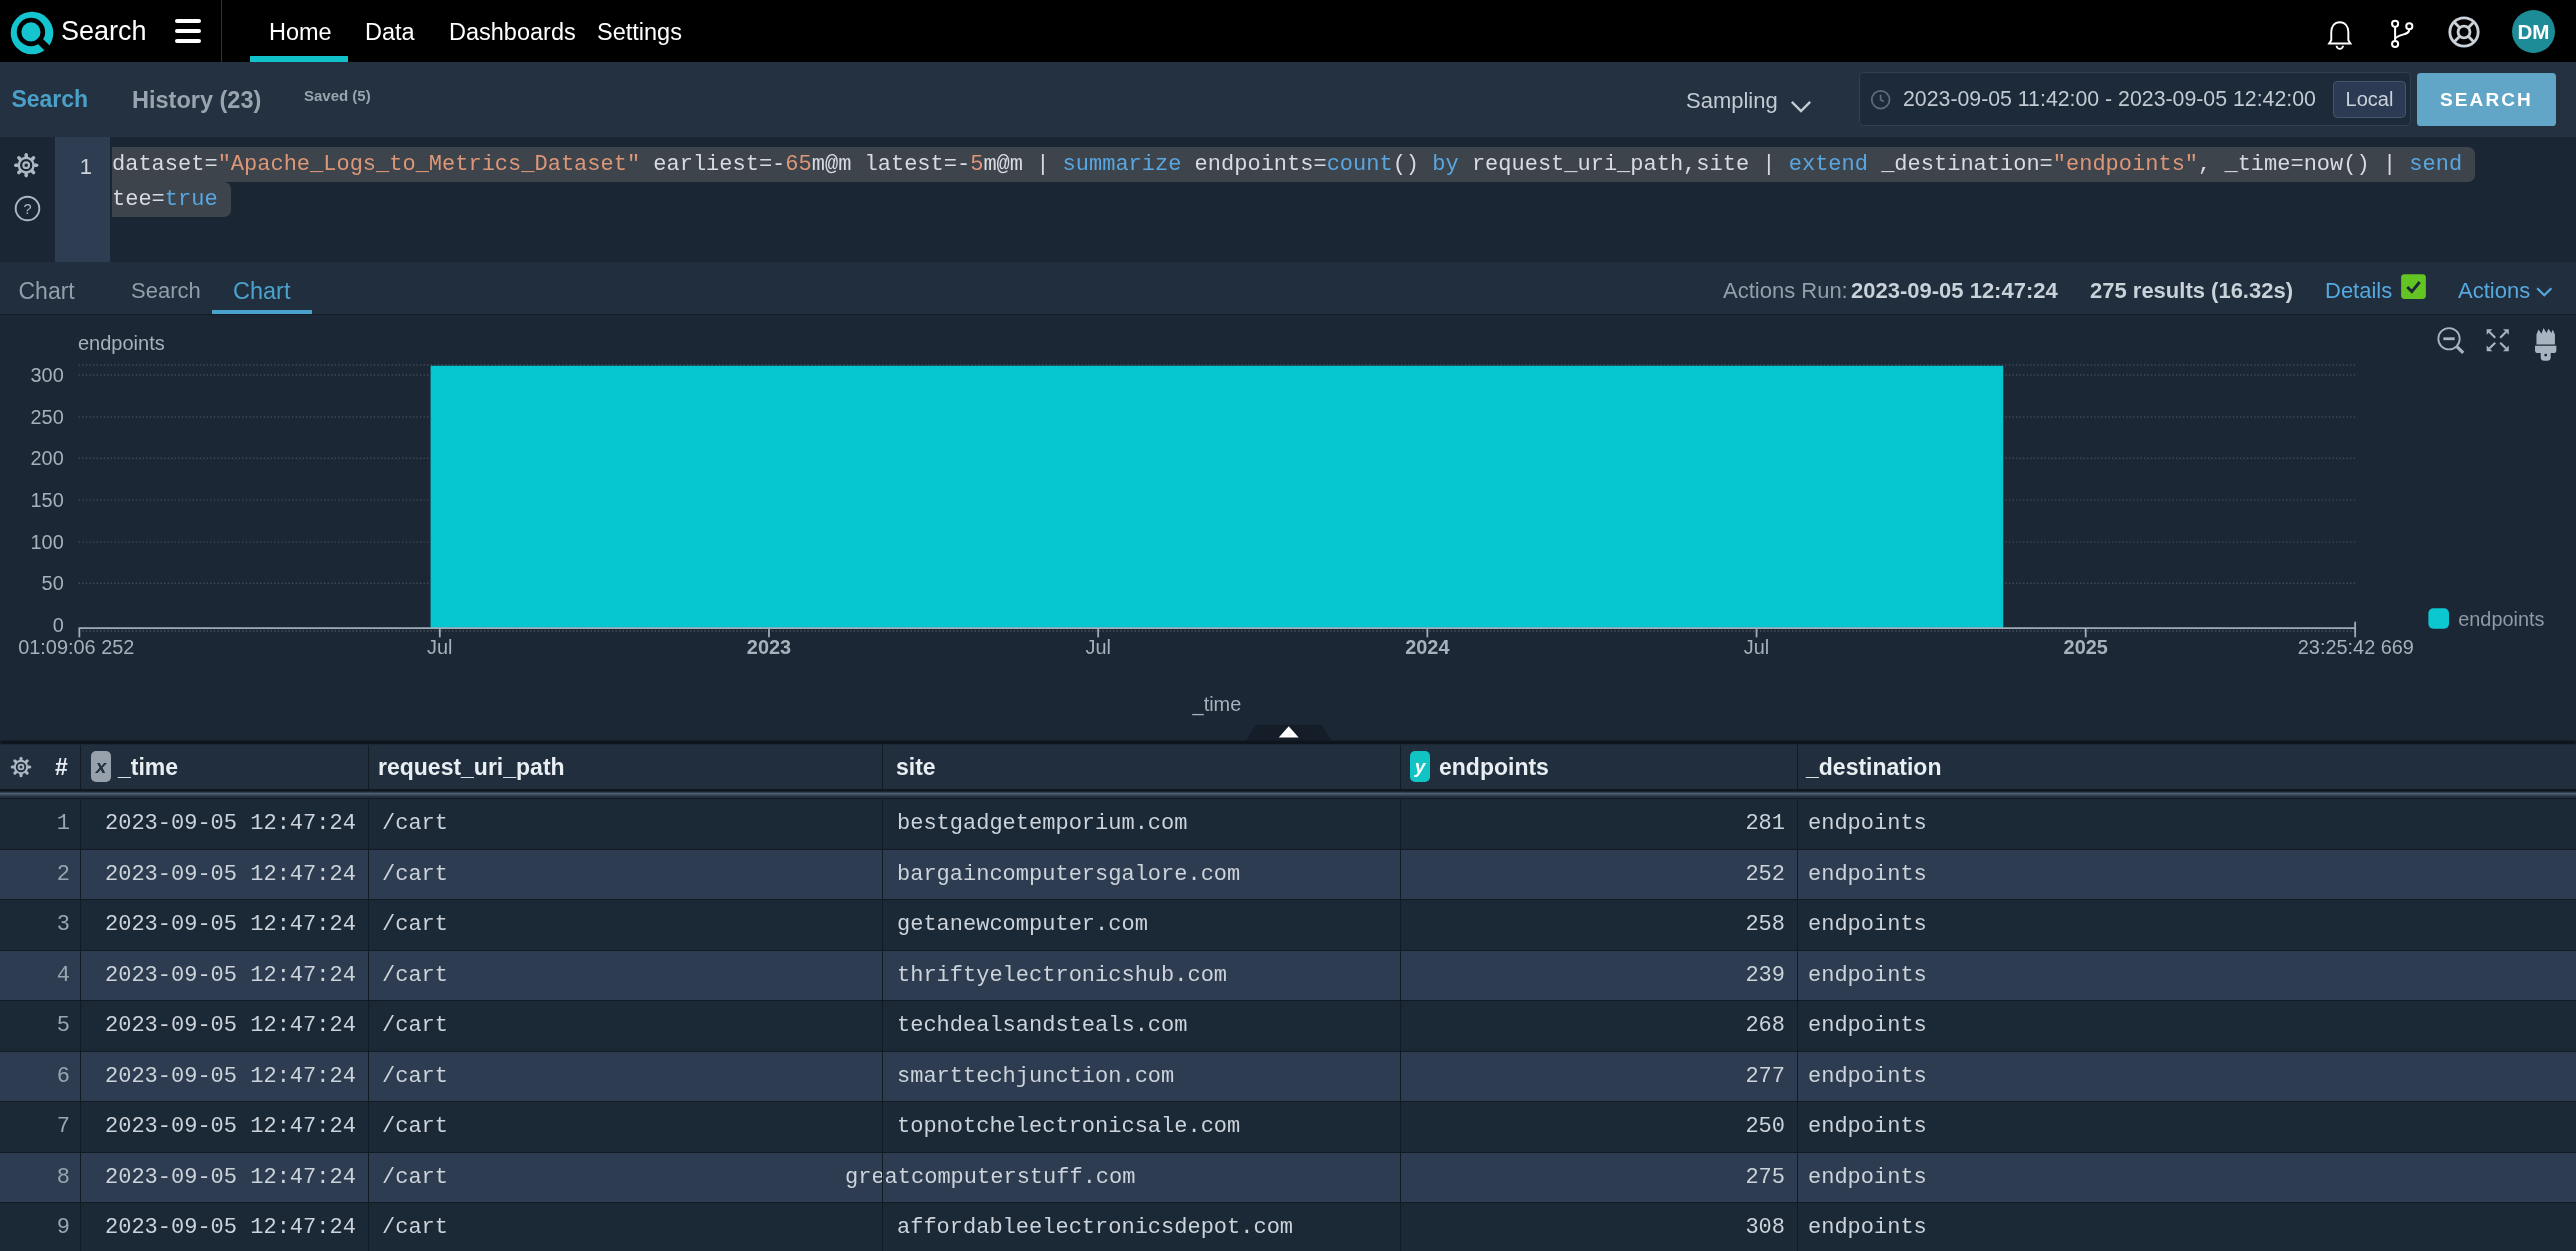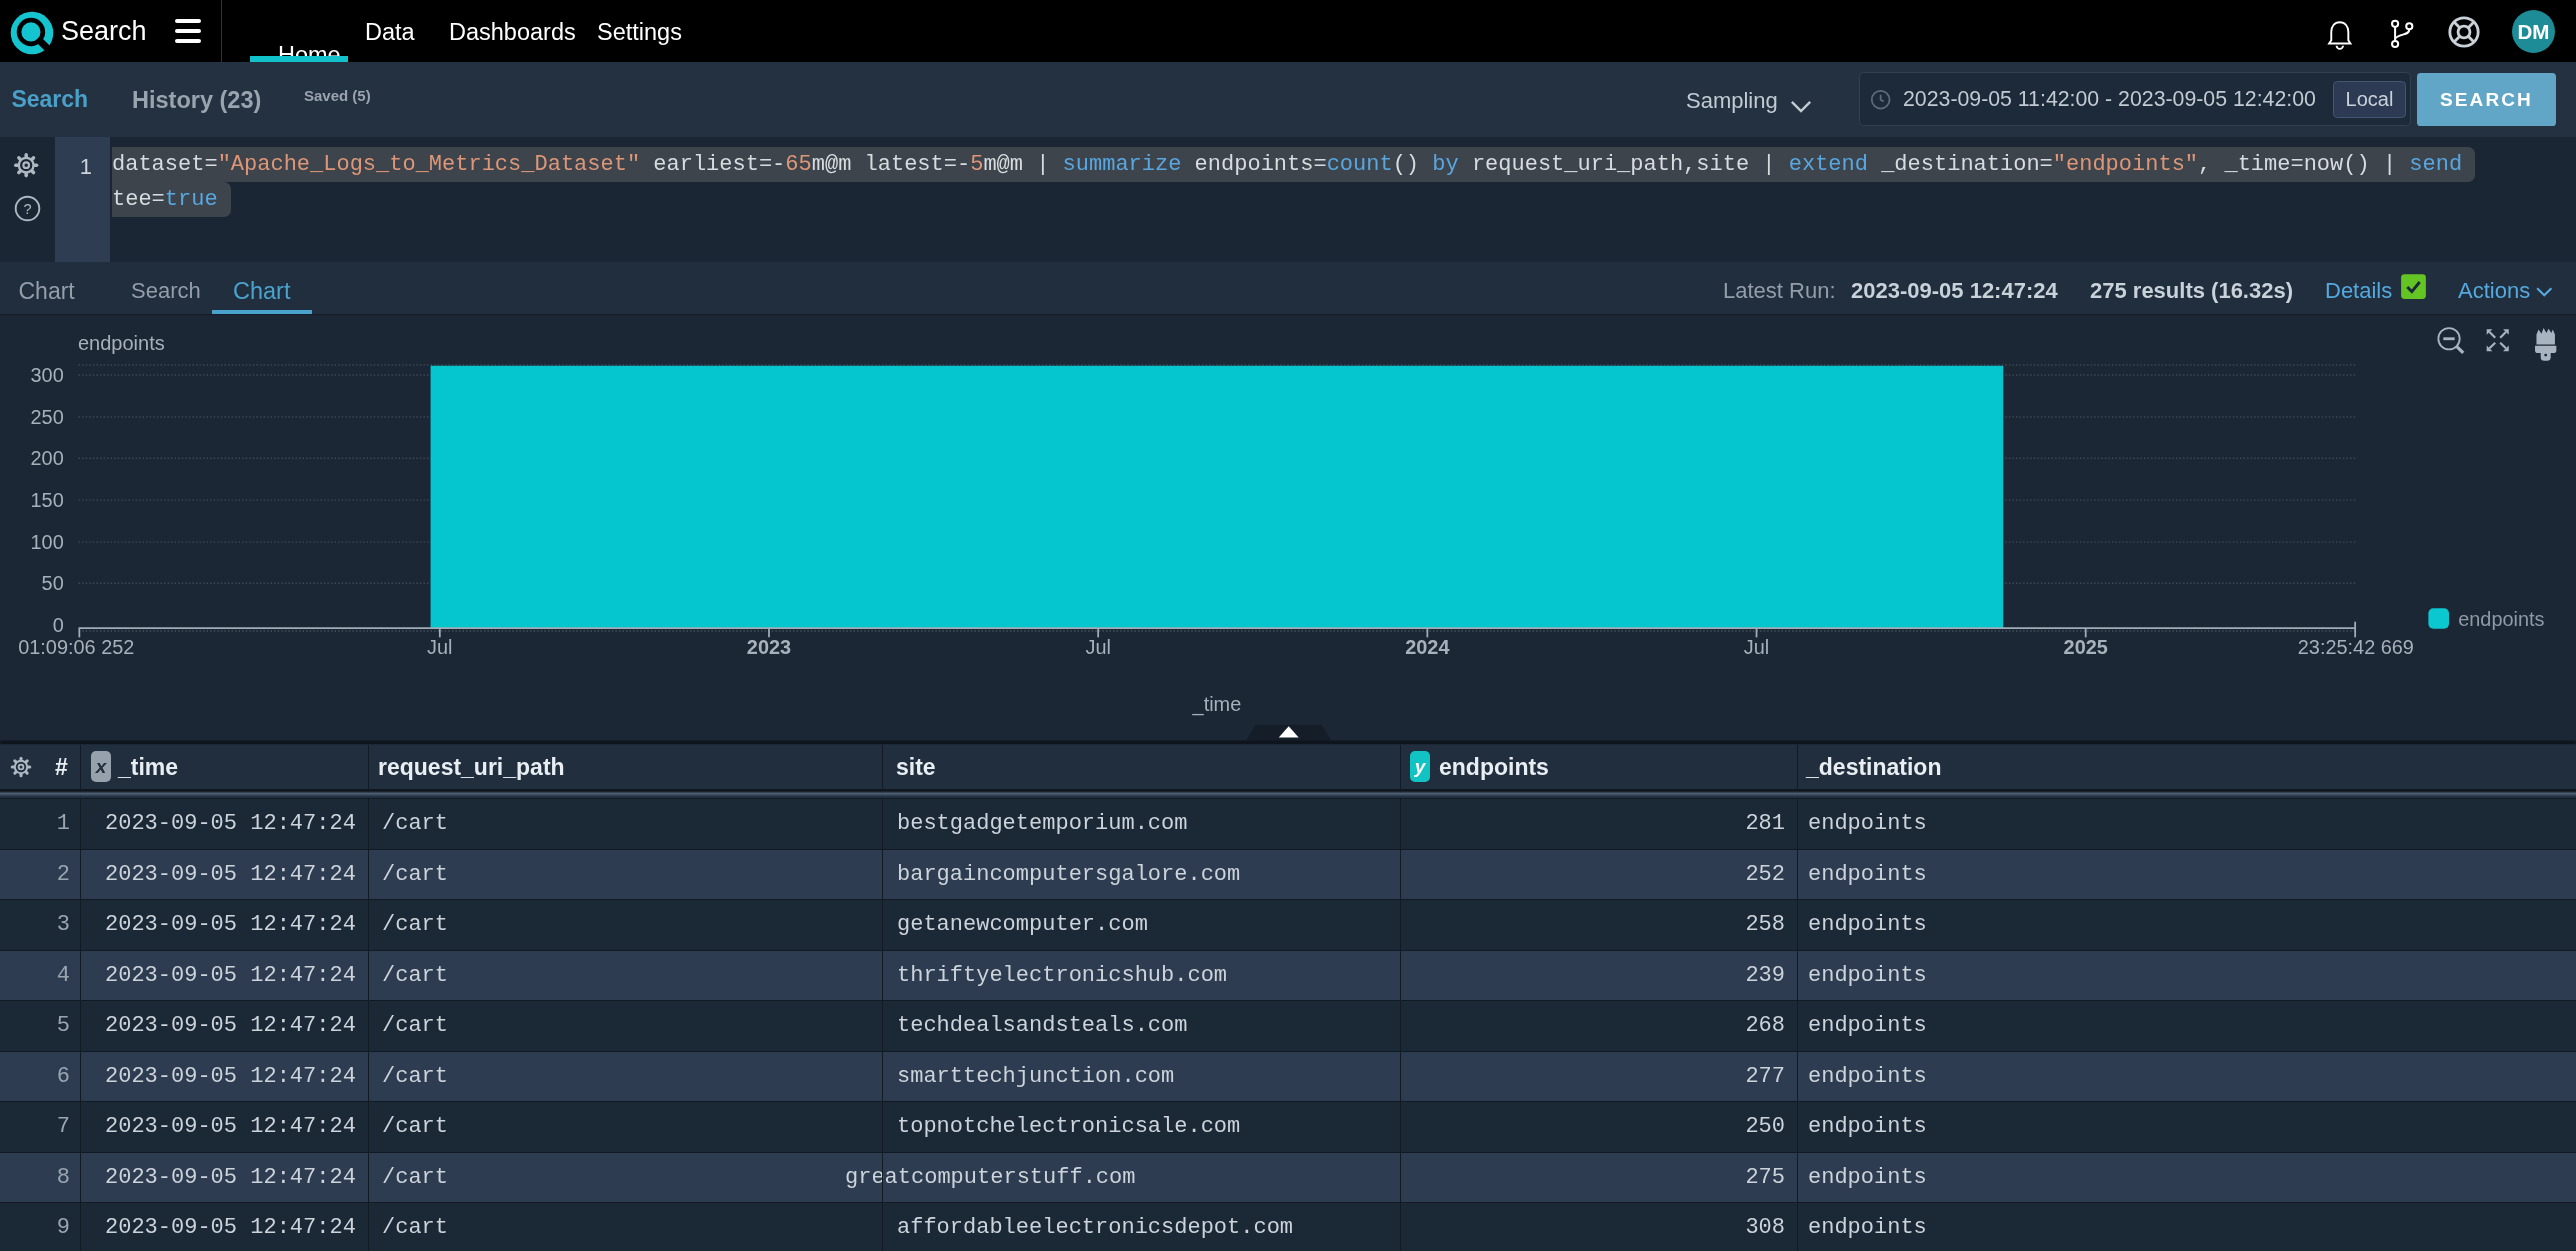--- a/index.html
+++ b/index.html
@@ -55,21 +55,21 @@
     <circle cx="29.5" cy="29.5" r="13.5" fill="#14c4ce"></circle>
     <line x1="39" y1="39" x2="53" y2="53" stroke="#000" stroke-width="10"></line>
   </svg>
   <div id="brand">Search</div>
   <div id="burger">
       <div></div>
       <div></div>
       <div></div>
     </div>
   <div id="topsep"></div>
-  <div class="navtab" style="left:278px;margin-top:23px;">Home</div>
+  <div class="navtab" style="left:269px;">Home</div>
   <div class="navtab" style="left:365px;">Data</div>
   <div class="navtab" style="left:449px;">Dashboards</div>
   <div class="navtab" style="left:597px;">Settings</div>
   <div id="underline"></div>
   <svg class="topicon" style="left:2327px; top:20px;" width="25.6" height="30" viewBox="0 0 24 28">
     <path d="M12 2 C7 2 4 6 4 11 L4 19 L2 22 L22 22 L20 19 L20 11 C20 6 17 2 12 2 Z" fill="none" stroke="#fff" stroke-width="1.8"></path>
     <path d="M9 24 a3 3 0 0 0 6 0" fill="none" stroke="#fff" stroke-width="1.8"></path>
   </svg>
   <svg class="topicon" style="left:2388px; top:18.5px;" width="28.4" height="31" viewBox="0 0 24 26">
     <circle cx="6" cy="4" r="2.6" fill="none" stroke="#fff" stroke-width="1.7"></circle>
@@ -128,21 +128,21 @@
     </div>
   <div class="codeline mono" style="top:11.4px;"><span class="tokbg">dataset=<span class="str">"Apache_Logs_to_Metrics_Dataset"</span> earliest=-<span class="num">65</span>m@m latest=-<span class="num">5</span>m@m | <span class="kw">summarize</span> endpoints=<span class="kw">count</span>() <span class="kw">by</span> request_uri_path,site | <span class="kw">extend</span> _destination=<span class="str">"endpoints"</span>, _time=now() | <span class="kw">send</span> </span></div>
   <div class="codeline mono" style="top:46px;"><span class="tokbg">tee=<span class="kw">true</span> </span></div>
 </div>
 
 <div id="tabsrow">
   <div class="rtab" style="left:18.5px;">Chart</div>
   <div class="rtab" style="left:131px; font-size:22px;">Search</div>
   <div class="rtab" style="left:233px; color:#4aa3cd; font-size:23.5px;">Chart</div>
   <div id="chartul"></div>
-  <div class="rtab" style="left:1723px; font-size:22px;">Latest Run:</div>
+  <div class="rtab" style="left:1723px; font-size:22px;">Actions Run:</div>
   <div class="rtab" style="left:1851px; color:#c9d1d9; font-size:22px; font-weight:bold;">2023-09-05 12:47:24</div>
   <div class="rtab" style="left:2090px; color:#c9d1d9; font-size:22px; font-weight:bold;">275 results (16.32s)</div>
   <div class="rtab" style="left:2325px; color:#55a9de; font-size:22px;">Details</div>
   <svg style="position:absolute; left:2400px; top:11.4px;" width="27" height="27" viewBox="0 0 24 24">
     <rect x="1" y="1" width="22" height="22" rx="3" fill="#63c424"></rect>
     <path d="M6.5 12.5 L10.5 16.5 L17.5 8" fill="none" stroke="#1b2836" stroke-width="2.6"></path>
   </svg>
   <div class="rtab" style="left:2458px; color:#55a9de; font-size:22px;">Actions</div>
   <svg style="position:absolute; left:2535px; top:24px;" width="18.5" height="12.8" viewBox="0 0 26 18">
       <path d="M3 3 L13 13 L23 3" fill="none" stroke="#55a9de" stroke-width="3"></path>

